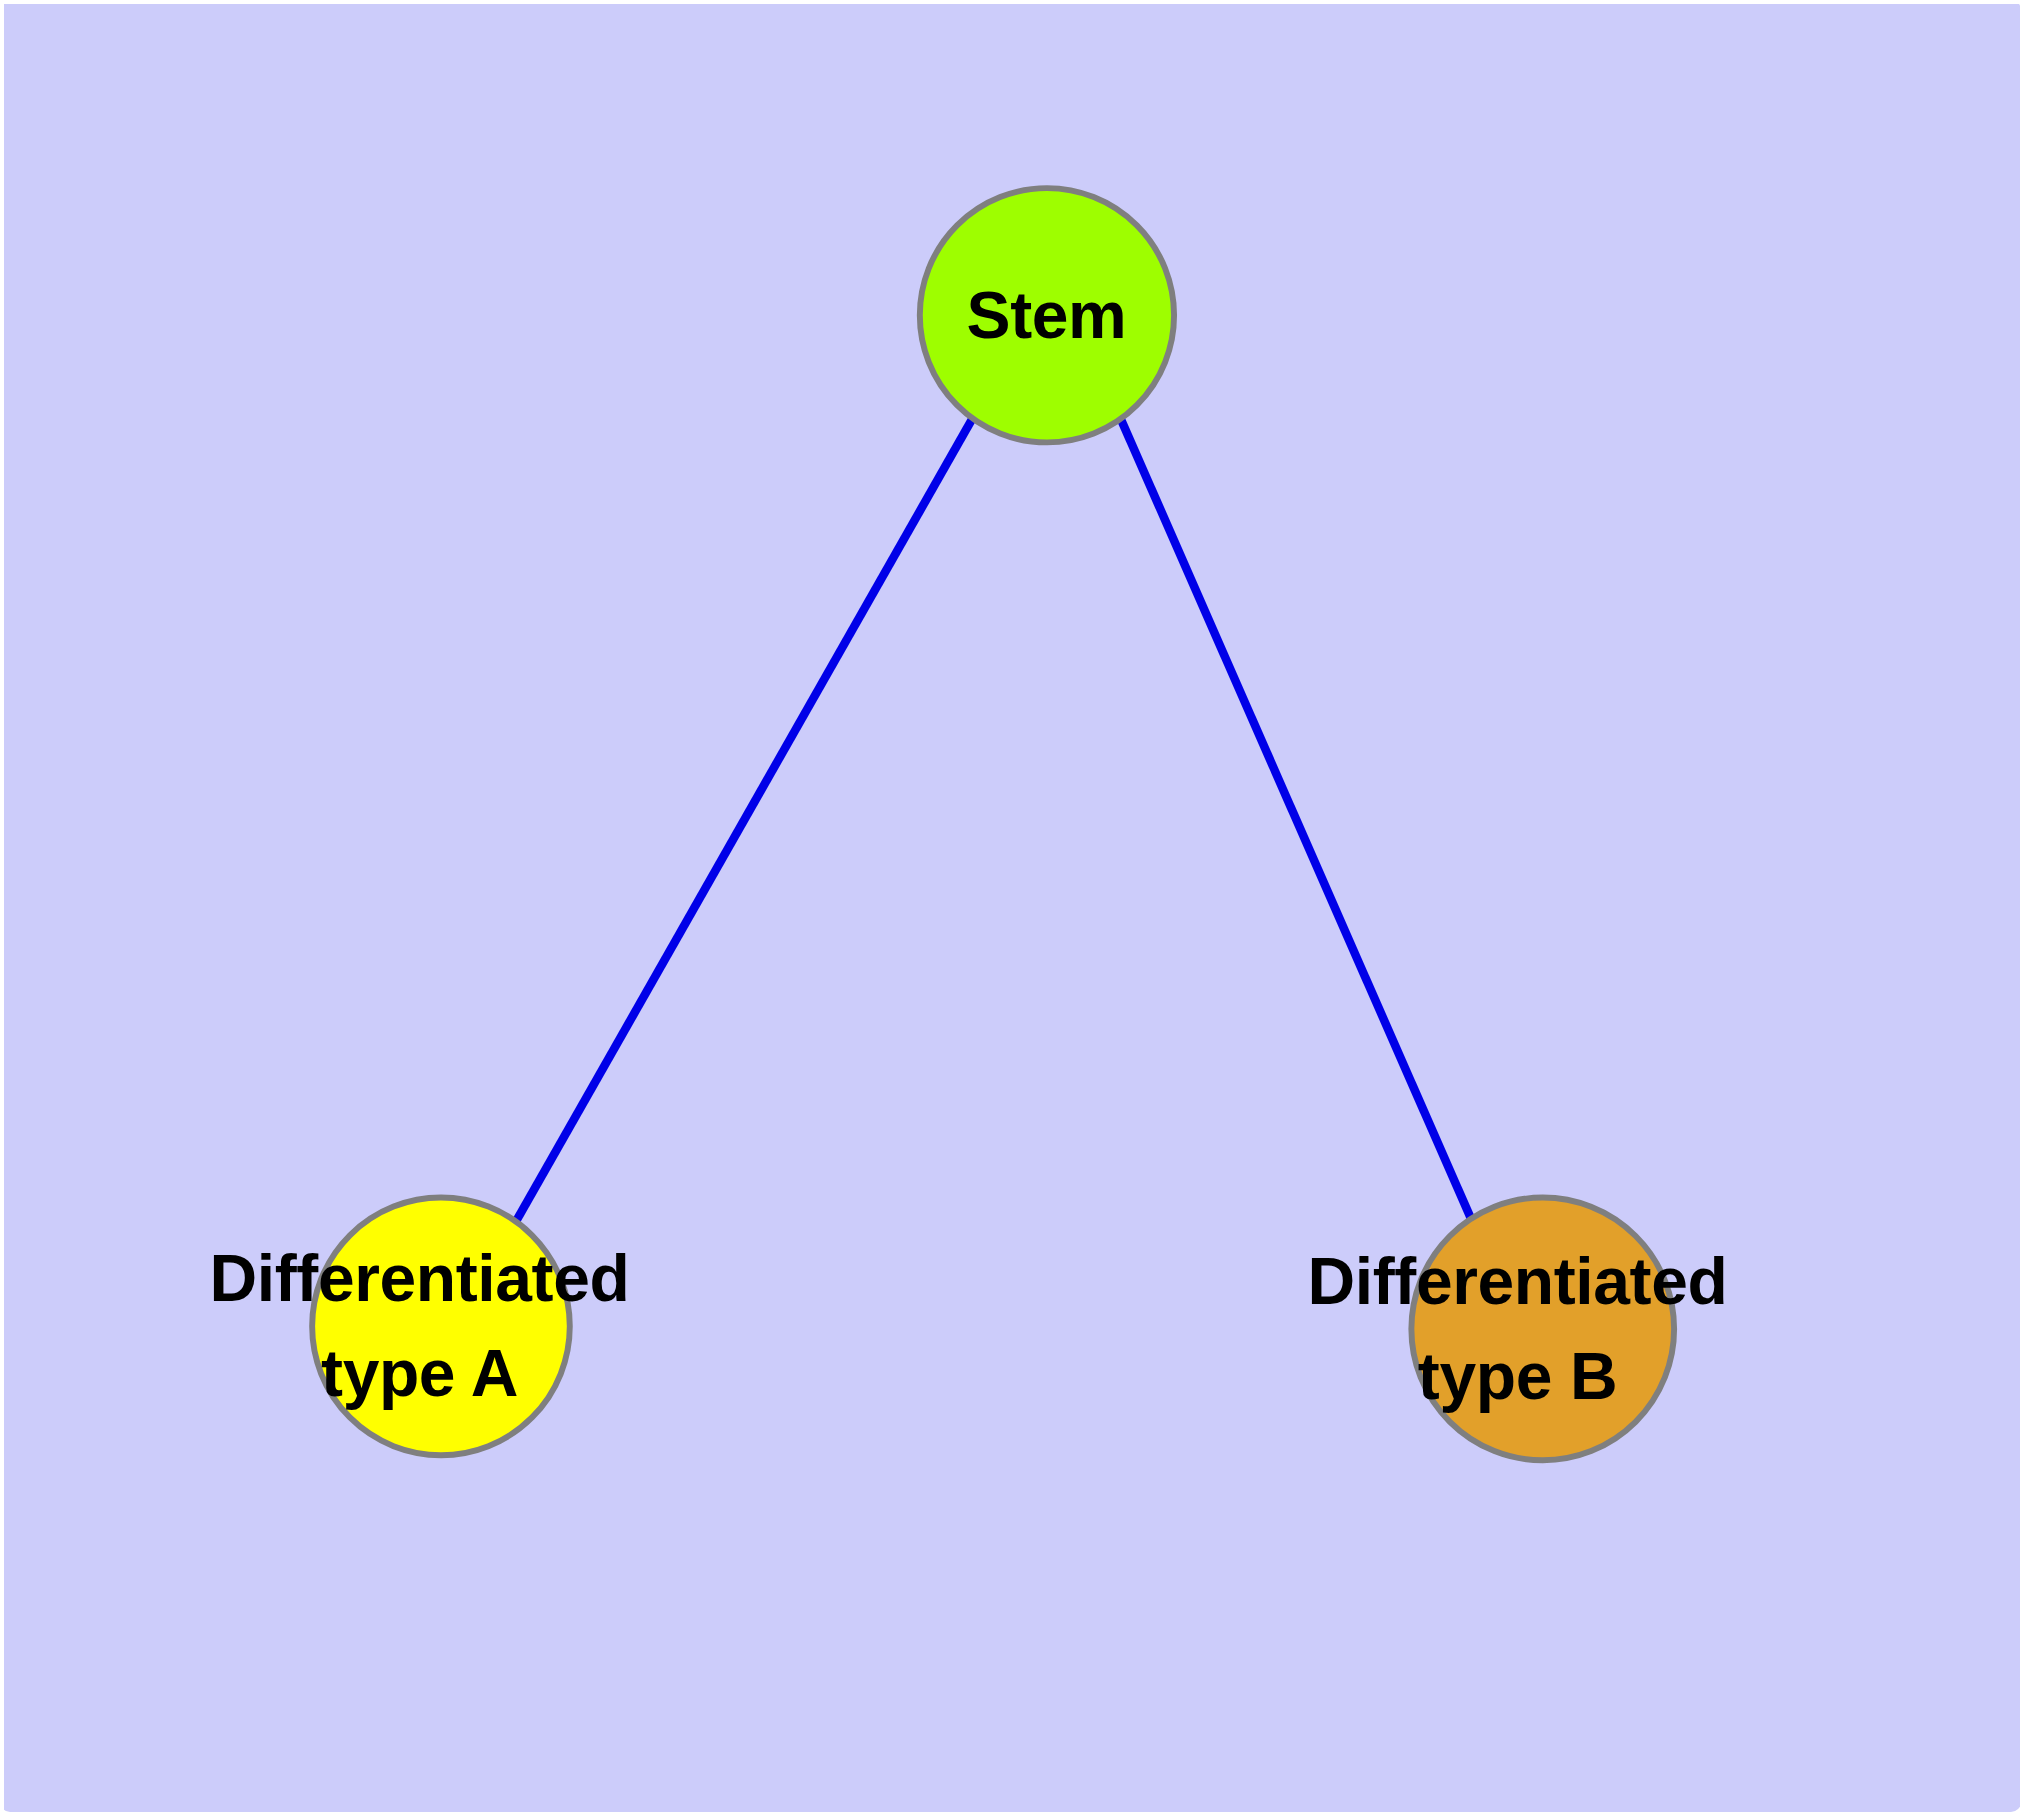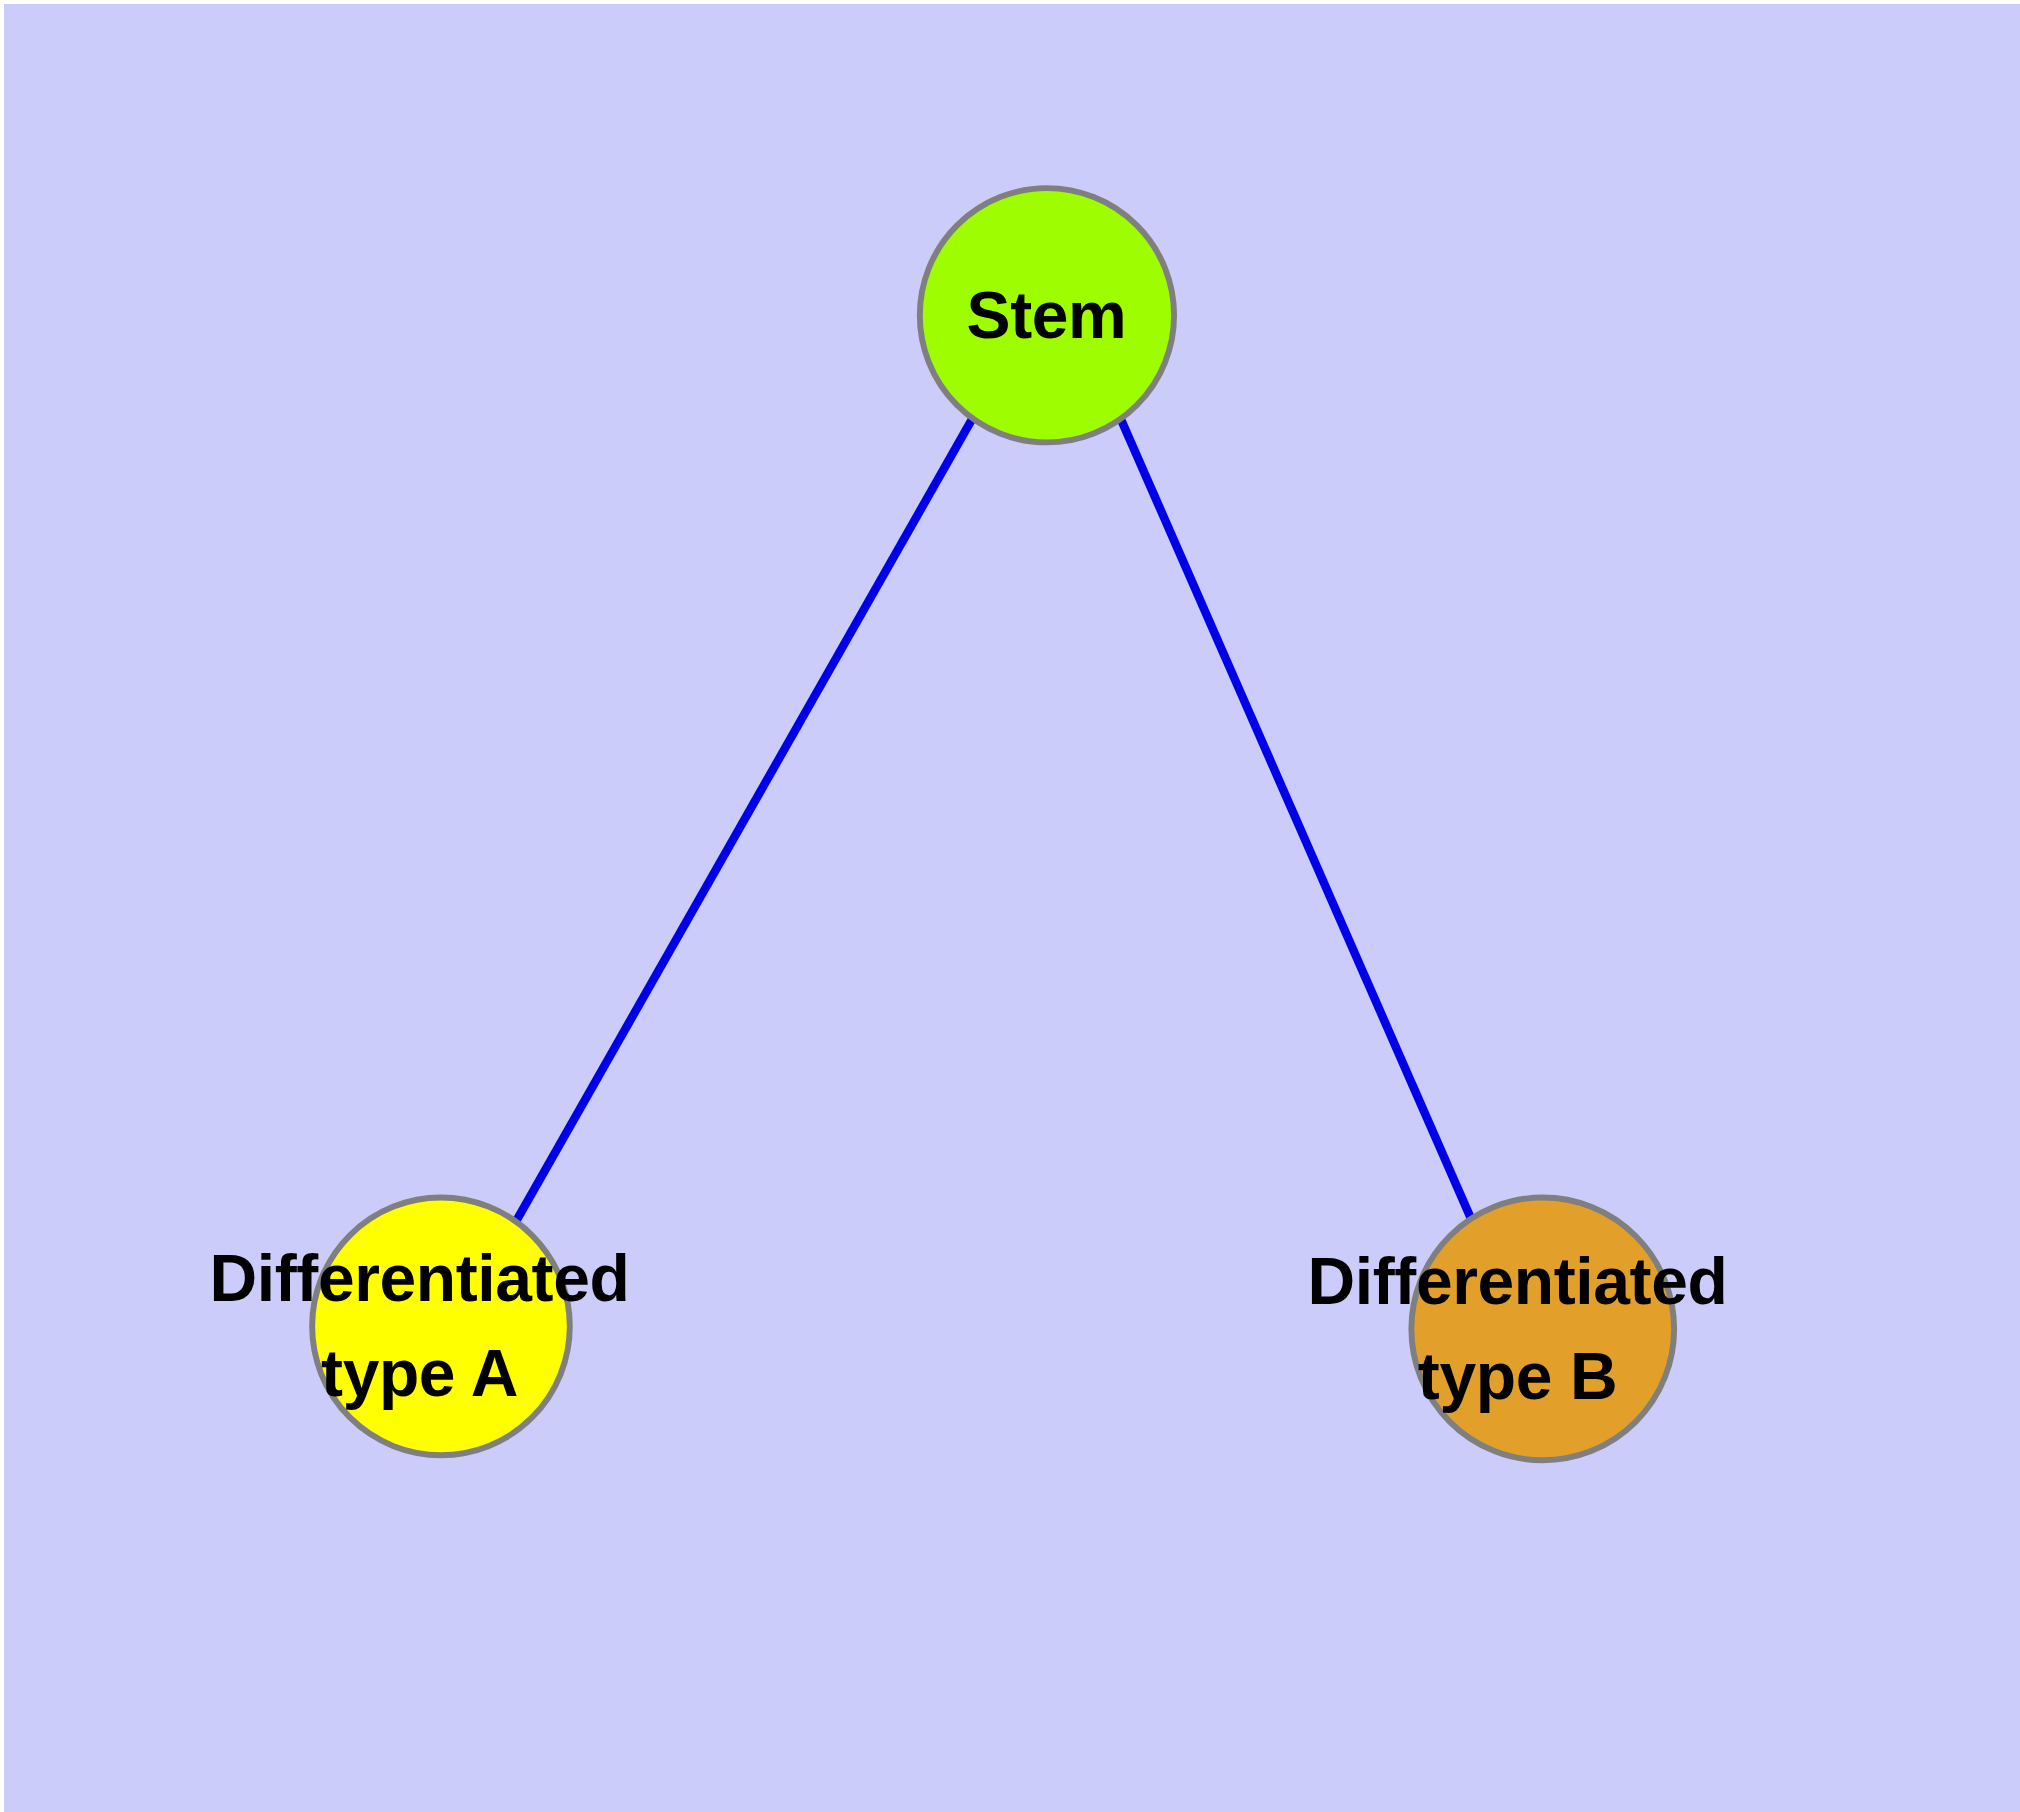--- a/index.html
+++ b/index.html
@@ -8,20 +8,21 @@
     padding: 0;
     background: #ffffff;
   }
   #stage {
     position: relative;
     width: 2021px;
     height: 1812px;
     overflow: hidden;
     background: #ffffff;
     font-family: "Liberation Sans", "DejaVu Sans", sans-serif;
+    border-radius: 10px;
   }
   #canvas-bg {
     position: absolute;
     left: 4.2px;
     top: 4.2px;
     width: 2016px;
     height: 1808px;
     background: #ccccfa;
   }
   #graph-svg {

